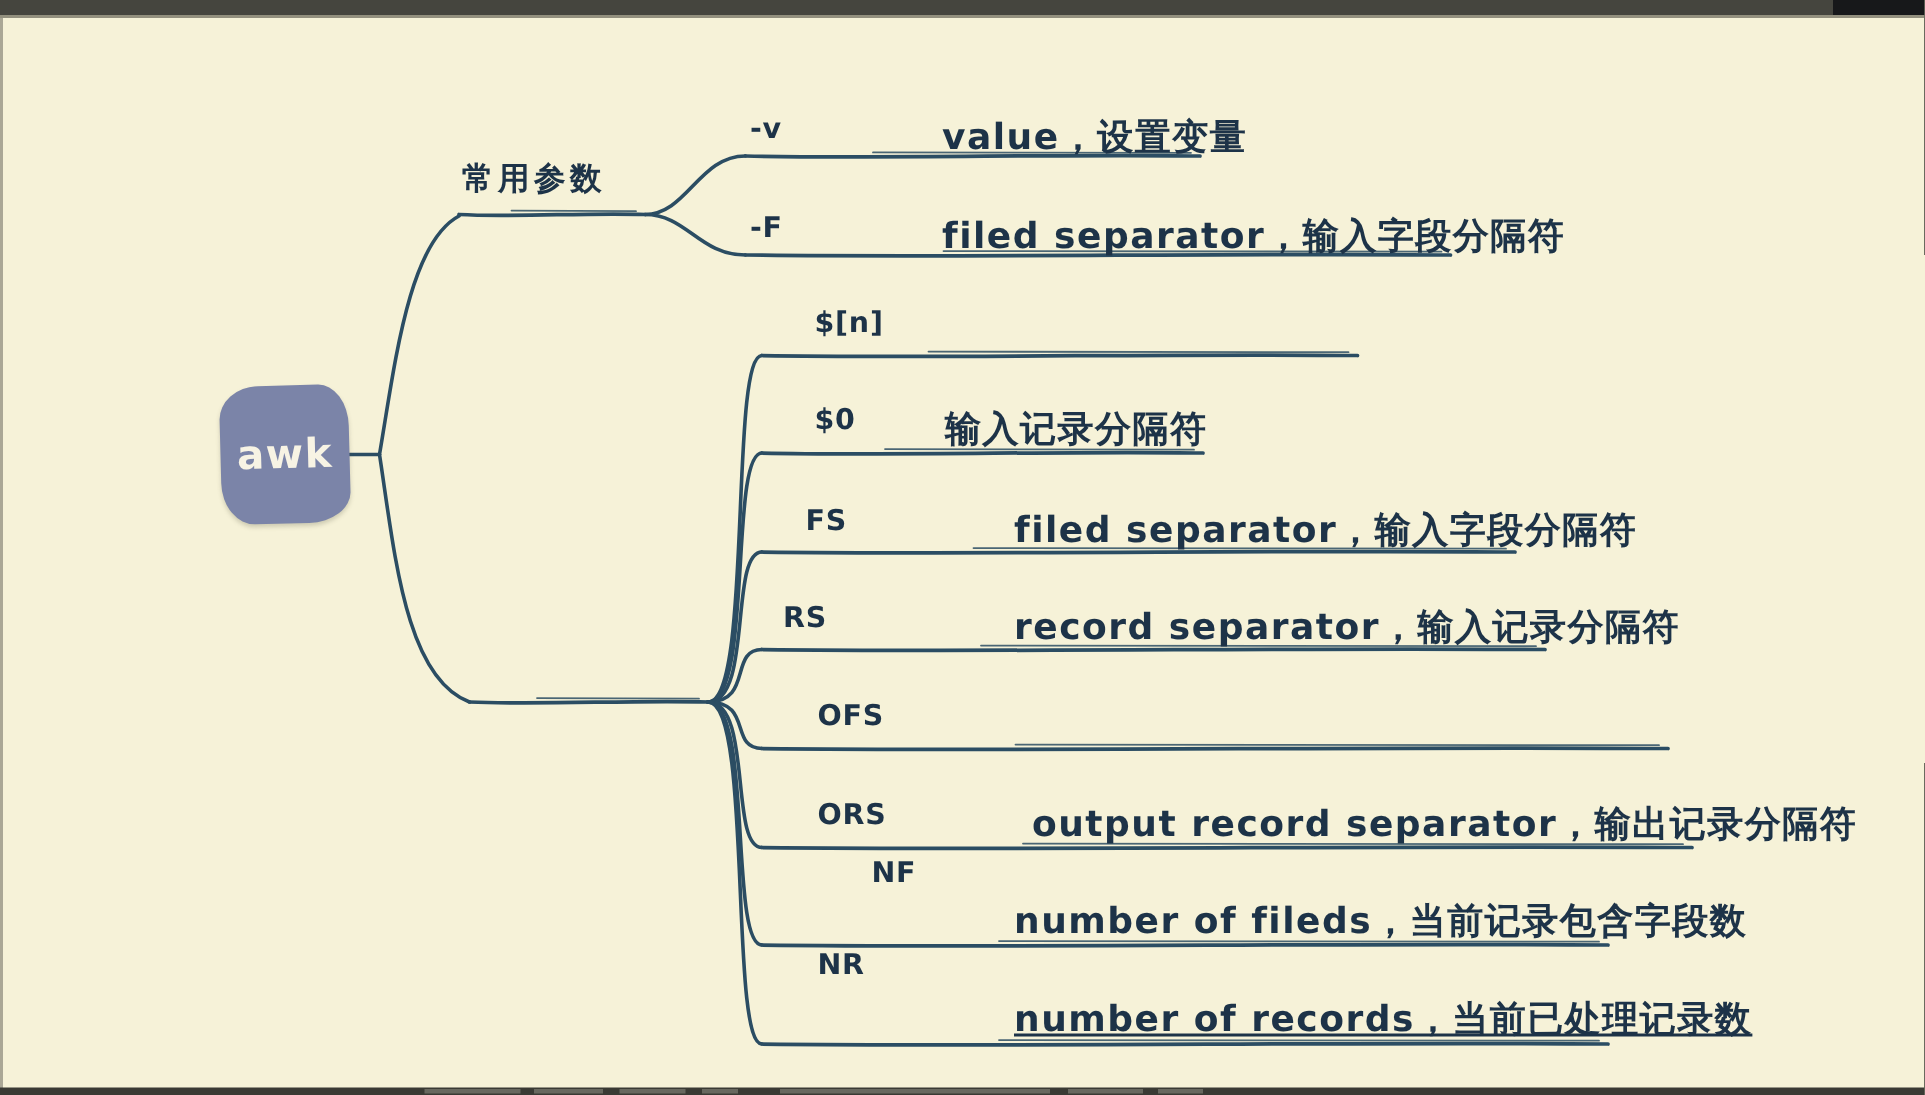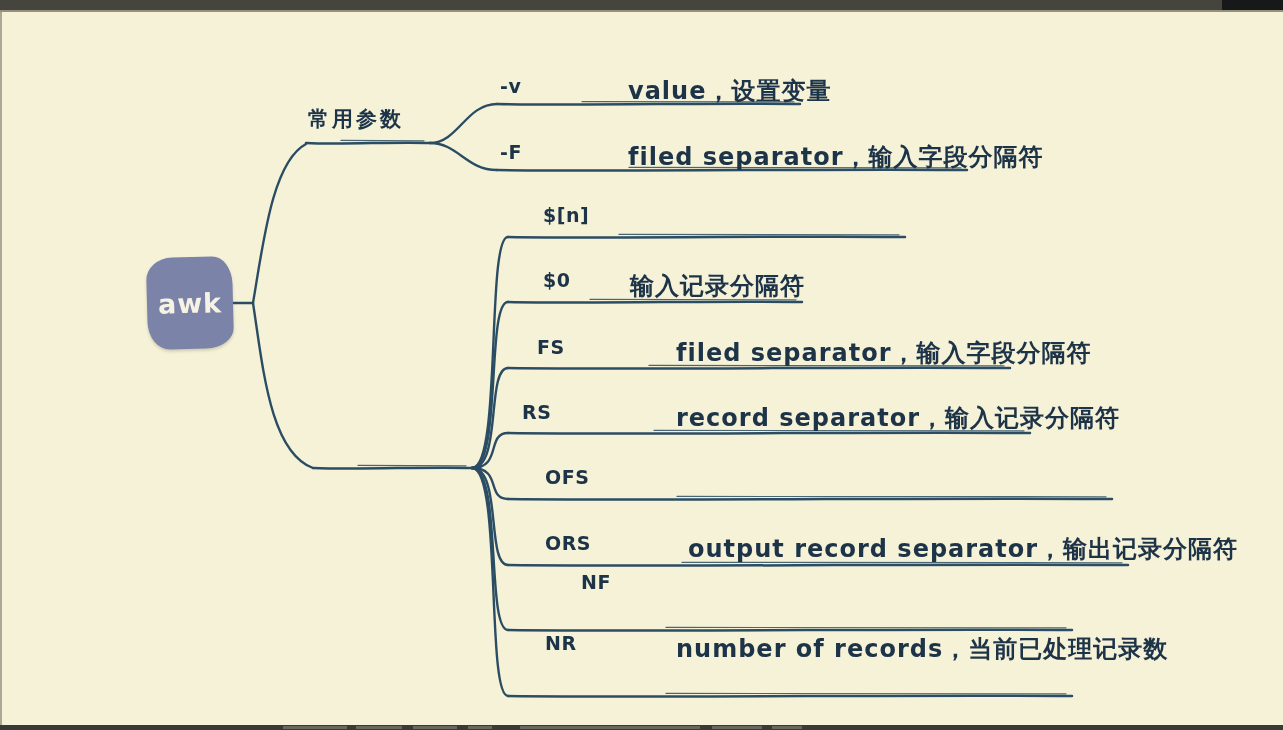--- a/index.html
+++ b/index.html
@@ -115,23 +115,24 @@
 
   <div class="lbl term" style="left:522px; top:401px;">RS</div>
   <div class="lbl desc" style="left:676px; top:402px;">record separator，输入记录分隔符</div>
 
   <div class="lbl term" style="left:545px; top:466px;">OFS</div>
 
   <div class="lbl term" style="left:545px; top:532px;">ORS</div>
   <div class="lbl desc" style="left:688px; top:533px;">output record separator，输出记录分隔符</div>
 
   <div class="lbl term" style="left:545px; top:571px;margin-left:36px;">NF</div>
+  <div class="lbl desc" style="left:676px; top:598px;">number of fileds，当前记录包含字段数</div>
 
   <div class="lbl term" style="left:545px; top:632px;">NR</div>
-  <div class="lbl desc" style="left:676px; top:633px;">number of records，当前已处理记录数</div>
+  <div class="lbl desc" style="left:676px; top:663px;text-decoration:underline;">number of records，当前已处理记录数</div>
 
   <div class="top-bar"></div>
   <div class="top-bar-dark"></div>
   <div class="top-bar-edge"></div>
   <div class="left-edge"></div>
 
   <div class="bottom-bar">
     <span class="seg" style="left:283px; width:64px;"></span>
     <span class="seg" style="left:356px; width:46px;"></span>
     <span class="seg" style="left:413px; width:44px;"></span>

